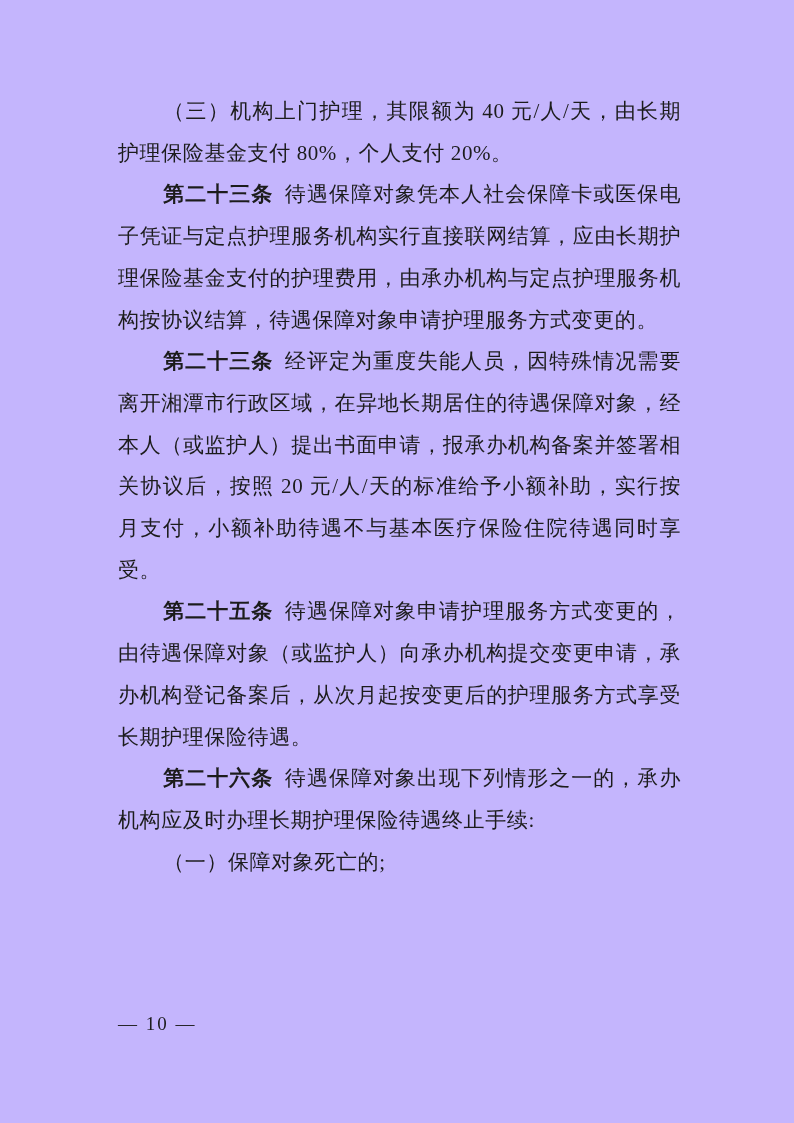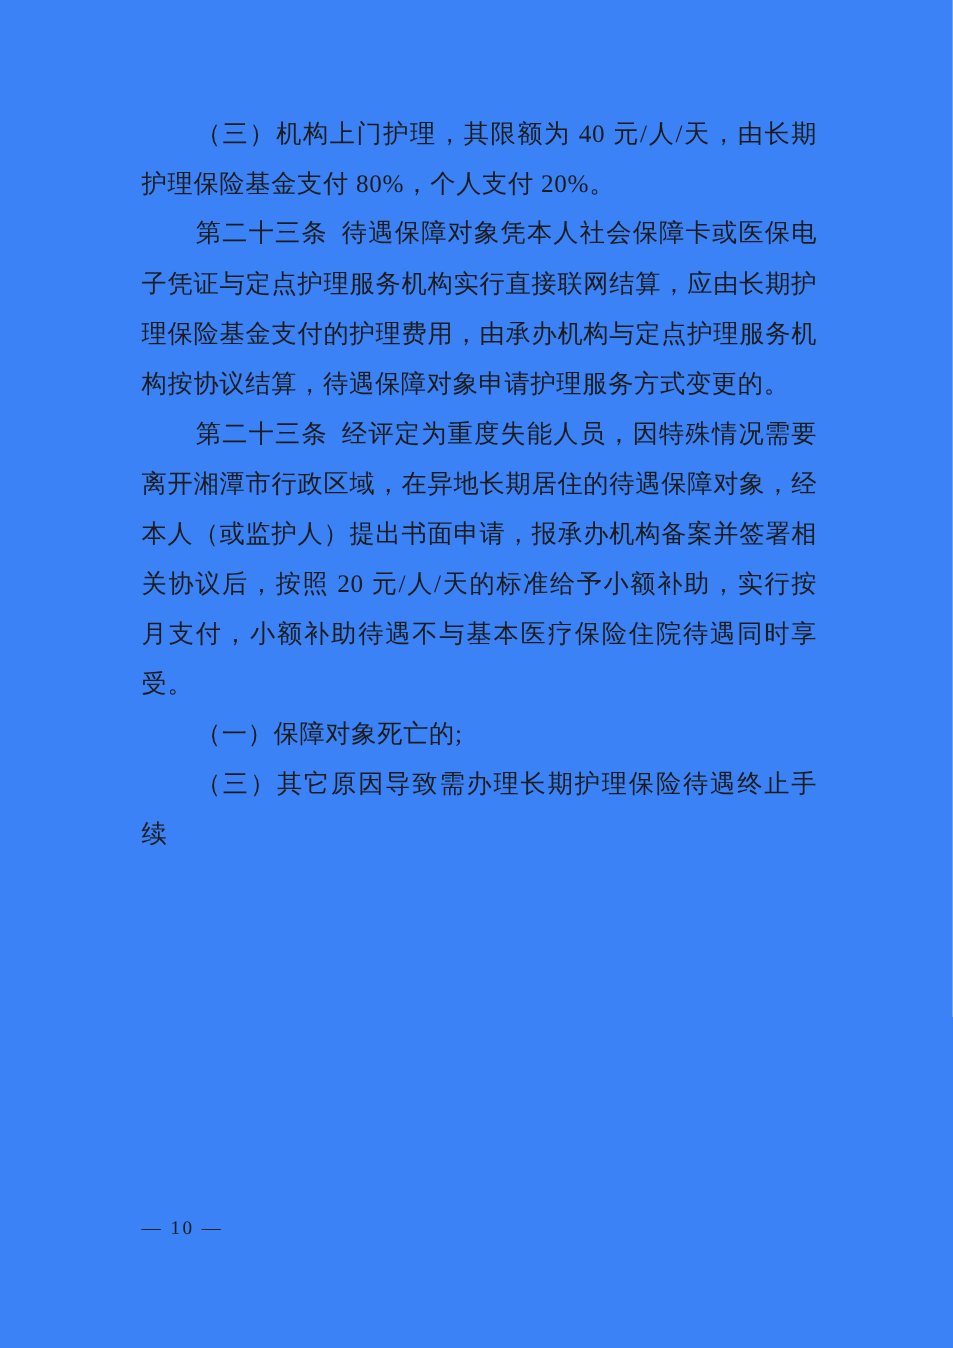--- a/index.html
+++ b/index.html
@@ -4,21 +4,21 @@
 <style>
   html, body {
     margin: 0;
     padding: 0;
     background: #e8e8e8;
   }
   .page {
     position: relative;
     width: 794px;
     height: 1123px;
-    background: #3b82f6;
+    background: #c4b5fd;
     font-family: "Liberation Serif", "DejaVu Serif", serif;
     color: #1c1c1c;
     overflow: hidden;
     margin: 0 auto;
   }
   .content {
     position: absolute;
     left: 118px;
     top: 91px;
     width: 563px;
@@ -27,28 +27,28 @@
     margin: 0;
     padding: 0;
     font-size: 21px;
     line-height: 41.7px;
     letter-spacing: 0.6px;
     text-align: justify;
     text-indent: 2.15em;
     word-break: break-all;
   }
   .article-no {
-    font-weight: 400;
+    font-weight: 700;
     margin-right: 0.55em;
   }
   .footer {
     position: absolute;
     left: 118px;
     top: 1008px;
-    font-size: 16px;
+    font-size: 19px;
     line-height: 32px;
     letter-spacing: 2px;
     color: #1c1c1c;
   }
 </style>
 </head>
 <body>
 
 <div class="page">
 
@@ -59,30 +59,33 @@
     </p>
 
     <p class="para">
       <b class="article-no">第二十三条</b><span>待遇保障对象凭本人社会保障卡或医保电子凭证与定点护理服务机构实行直接联网结算，应由长期护理保险基金支付的护理费用，由承办机构与定点护理服务机构按协议结算，待遇保障对象申请护理服务方式变更的。</span>
     </p>
 
     <p class="para">
       <b class="article-no">第二十三条</b><span>经评定为重度失能人员，因特殊情况需要离开湘潭市行政区域，在异地长期居住的待遇保障对象，经本人（或监护人）提出书面申请，报承办机构备案并签署相关协议后，按照 20 元/人/天的标准给予小额补助，实行按月支付，小额补助待遇不与基本医疗保险住院待遇同时享受。</span>
     </p>
 
+    <p class="para">
+      <b class="article-no">第二十五条</b><span>待遇保障对象申请护理服务方式变更的，由待遇保障对象（或监护人）向承办机构提交变更申请，承办机构登记备案后，从次月起按变更后的护理服务方式享受长期护理保险待遇。</span>
+    </p>
 
+    <p class="para">
+      <b class="article-no">第二十六条</b><span>待遇保障对象出现下列情形之一的，承办机构应及时办理长期护理保险待遇终止手续:</span>
+    </p>
 
     <p class="para">
       <span>（一）保障对象死亡的;</span>
     </p>
 
 
-    <p class="para">
-      <span>（三）其它原因导致需办理长期护理保险待遇终止手续</span>
-    </p>
 
   </main>
 
   <footer class="footer">
     <span>— 10 —</span>
   </footer>
 
 </div>
 
 </body></html>

